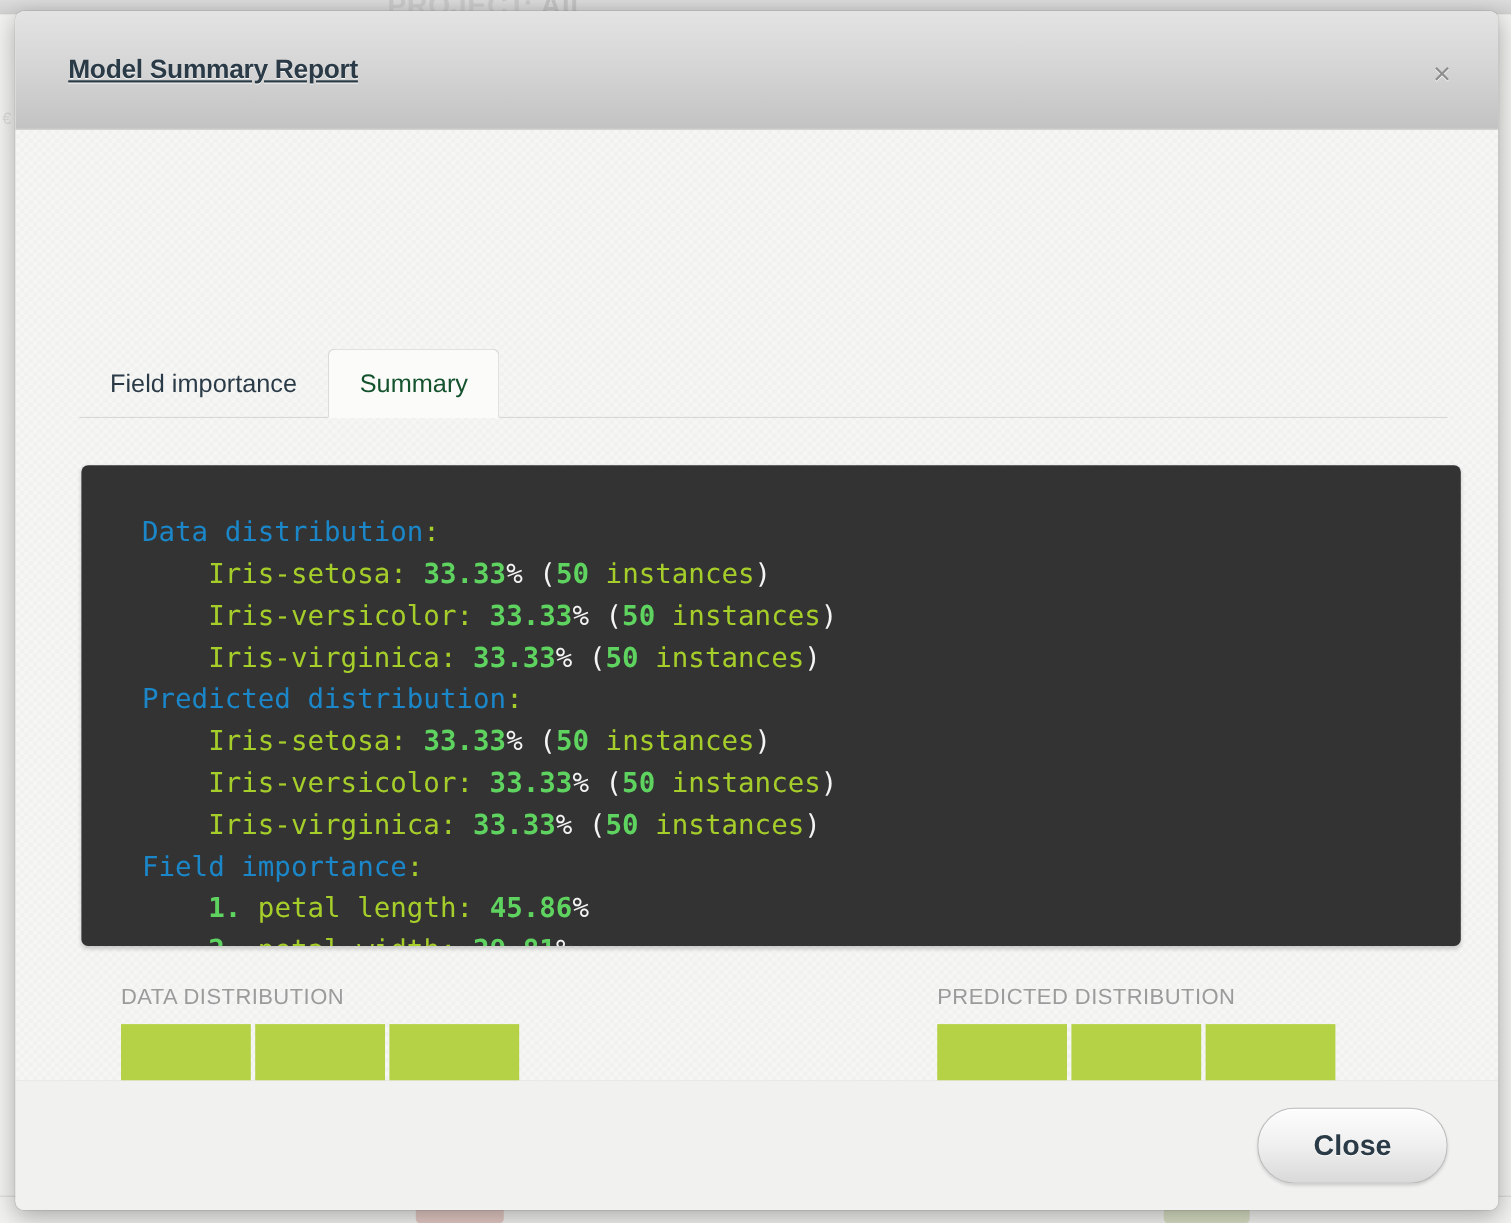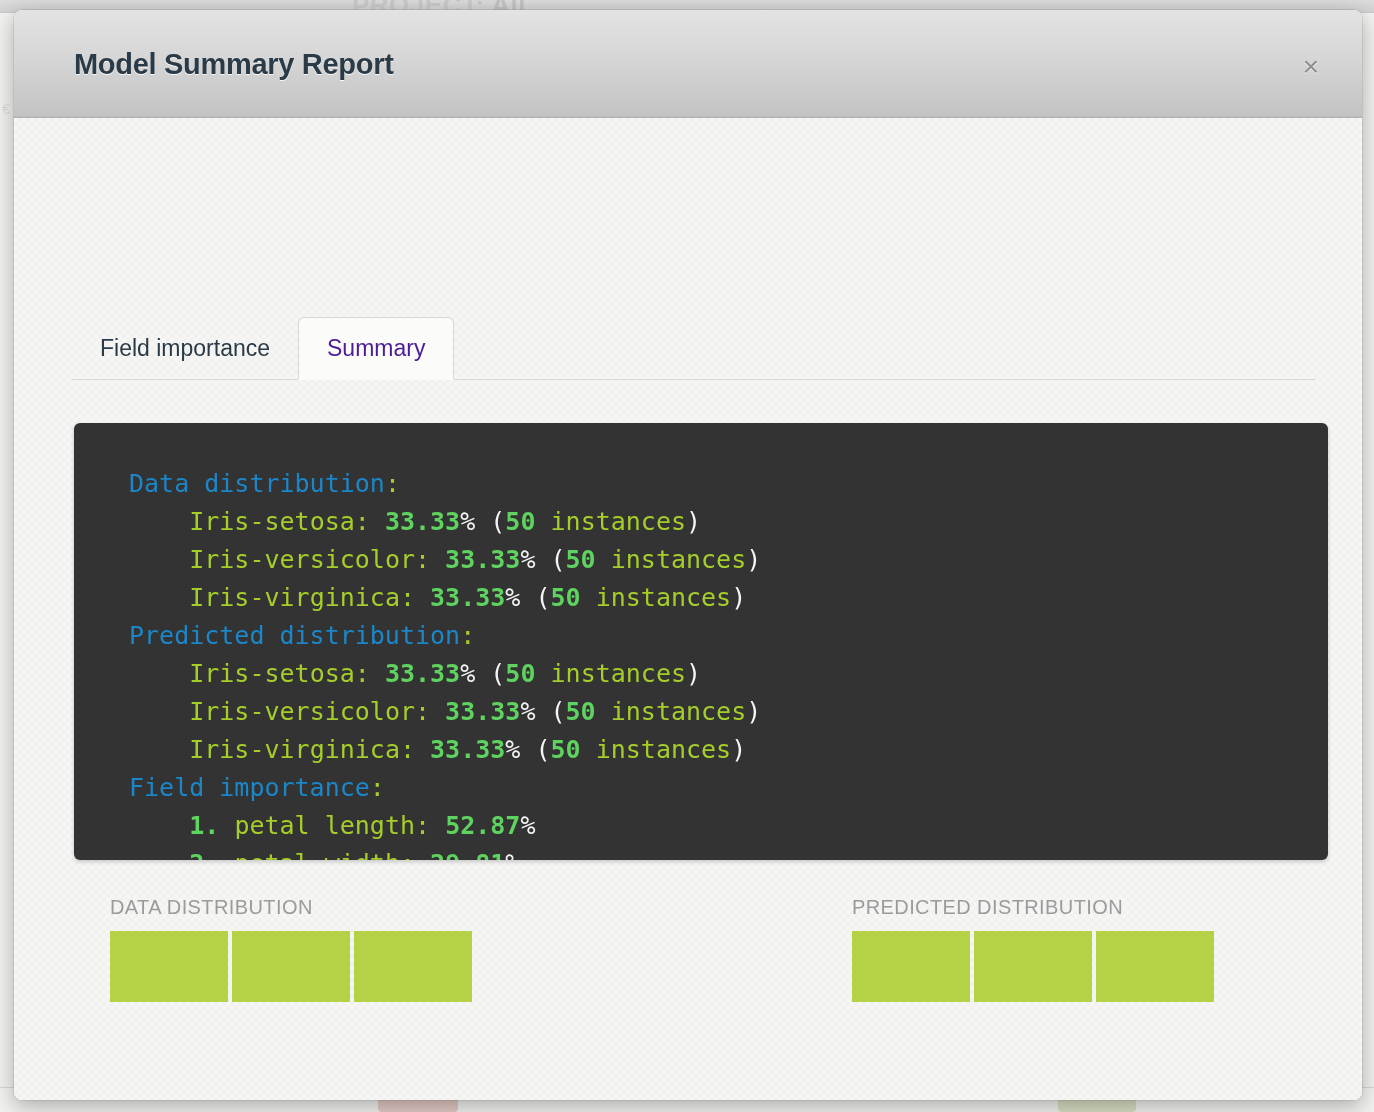--- a/index.html
+++ b/index.html
@@ -59,26 +59,27 @@
   }
 
   
   #modal-header {
     position: relative; flex: 0 0 108px;
     background: linear-gradient(#e3e3e3 0%, #d6d6d6 45%, #c3c3c3 99%, #b9b9b9 100%);
     border-bottom: 1px solid #b0b0b0;
     border-top-left-radius: 8px; border-top-right-radius: 8px;
   }
   #modal-title {
-    position: absolute; left: 60px; top: 50%;
+    position: absolute; left: 48px; top: 50%;
     transform: translateY(-50%);
-    font-size: 29px; font-weight: bold;
+    font-size: 24px; font-weight: bold;
     color: #2a3b47;
     text-shadow: 0 1px 0 rgba(255,255,255,.85);
     letter-spacing: -.3px;
+    text-decoration: underline;
   }
   #modal-close-x {
     position: absolute; right: 36px; top: 42px;
     width: 30px; height: 30px;
     display: flex; align-items: center; justify-content: center;
     color: #8e8e8e; font-size: 28px; line-height: 1;
     font-family: "Liberation Sans", sans-serif;
     cursor: pointer;
     text-shadow: 0 1px 0 rgba(255,255,255,.8);
   }
@@ -106,21 +107,21 @@
   .tab {
     font-size: 23px;
     padding: 18px 28px 19px 28px;
     line-height: 1.05;
     cursor: pointer;
     position: relative;
     white-space: nowrap;
   }
   .tab.inactive { color: #2a3b47; }
   .tab.active {
-    color: #4c1d95;
+    color: #14532d;
     background: #fbfbfa;
     border: 1px solid #d8d8d6;
     border-bottom: 1px solid #fbfbfa;
     border-top-left-radius: 6px; border-top-right-radius: 6px;
     margin-bottom: -1px;
   }
 
   
   #code-block {
     position: absolute; left: 60px; top: 305px;
@@ -213,21 +214,21 @@
     <div id="code-block">
       <pre id="code-pre"><span class="c-key">Data distribution</span><span class="c-lbl">:</span>
     <span class="c-lbl">Iris-setosa:</span> <span class="c-num">33.33</span><span class="c-punct">%</span> <span class="c-punct">(</span><span class="c-num">50</span> <span class="c-lbl">instances</span><span class="c-punct">)</span>
     <span class="c-lbl">Iris-versicolor:</span> <span class="c-num">33.33</span><span class="c-punct">%</span> <span class="c-punct">(</span><span class="c-num">50</span> <span class="c-lbl">instances</span><span class="c-punct">)</span>
     <span class="c-lbl">Iris-virginica:</span> <span class="c-num">33.33</span><span class="c-punct">%</span> <span class="c-punct">(</span><span class="c-num">50</span> <span class="c-lbl">instances</span><span class="c-punct">)</span>
 <span class="c-key">Predicted distribution</span><span class="c-lbl">:</span>
     <span class="c-lbl">Iris-setosa:</span> <span class="c-num">33.33</span><span class="c-punct">%</span> <span class="c-punct">(</span><span class="c-num">50</span> <span class="c-lbl">instances</span><span class="c-punct">)</span>
     <span class="c-lbl">Iris-versicolor:</span> <span class="c-num">33.33</span><span class="c-punct">%</span> <span class="c-punct">(</span><span class="c-num">50</span> <span class="c-lbl">instances</span><span class="c-punct">)</span>
     <span class="c-lbl">Iris-virginica:</span> <span class="c-num">33.33</span><span class="c-punct">%</span> <span class="c-punct">(</span><span class="c-num">50</span> <span class="c-lbl">instances</span><span class="c-punct">)</span>
 <span class="c-key">Field importance</span><span class="c-lbl">:</span>
-    <span class="c-num">1.</span> <span class="c-lbl">petal length:</span> <span class="c-num">52.87</span><span class="c-punct">%</span>
+    <span class="c-num">1.</span> <span class="c-lbl">petal length:</span> <span class="c-num">45.86</span><span class="c-punct">%</span>
     <span class="c-num">2.</span> <span class="c-lbl">petal width:</span> <span class="c-num">29.81</span><span class="c-punct">%</span></pre>
     </div>
 
     <div class="dist-group" id="dist-data">
       <div class="dist-title">DATA DISTRIBUTION</div>
       <div class="dist-bars">
           <div class="dist-bar" title="Iris-setosa 33.33%" style="width: 118px; background: rgb(181, 210, 70);"></div>
           <div class="dist-bar" title="Iris-versicolor 33.33%" style="width: 118px; background: rgb(181, 210, 70);"></div>
           <div class="dist-bar" title="Iris-virginica 33.33%" style="width: 118px; background: rgb(181, 210, 70);"></div>
         </div>
@@ -237,14 +238,17 @@
       <div class="dist-title">PREDICTED DISTRIBUTION</div>
       <div class="dist-bars">
           <div class="dist-bar" title="Iris-setosa 33.33%" style="width: 118px; background: rgb(181, 210, 70);"></div>
           <div class="dist-bar" title="Iris-versicolor 33.33%" style="width: 118px; background: rgb(181, 210, 70);"></div>
           <div class="dist-bar" title="Iris-virginica 33.33%" style="width: 118px; background: rgb(181, 210, 70);"></div>
         </div>
     </div>
 
   </div>
 
+  <div id="modal-footer">
+    <button id="close-button">Close</button>
+  </div>
 
 </div>
 
 </body></html>

